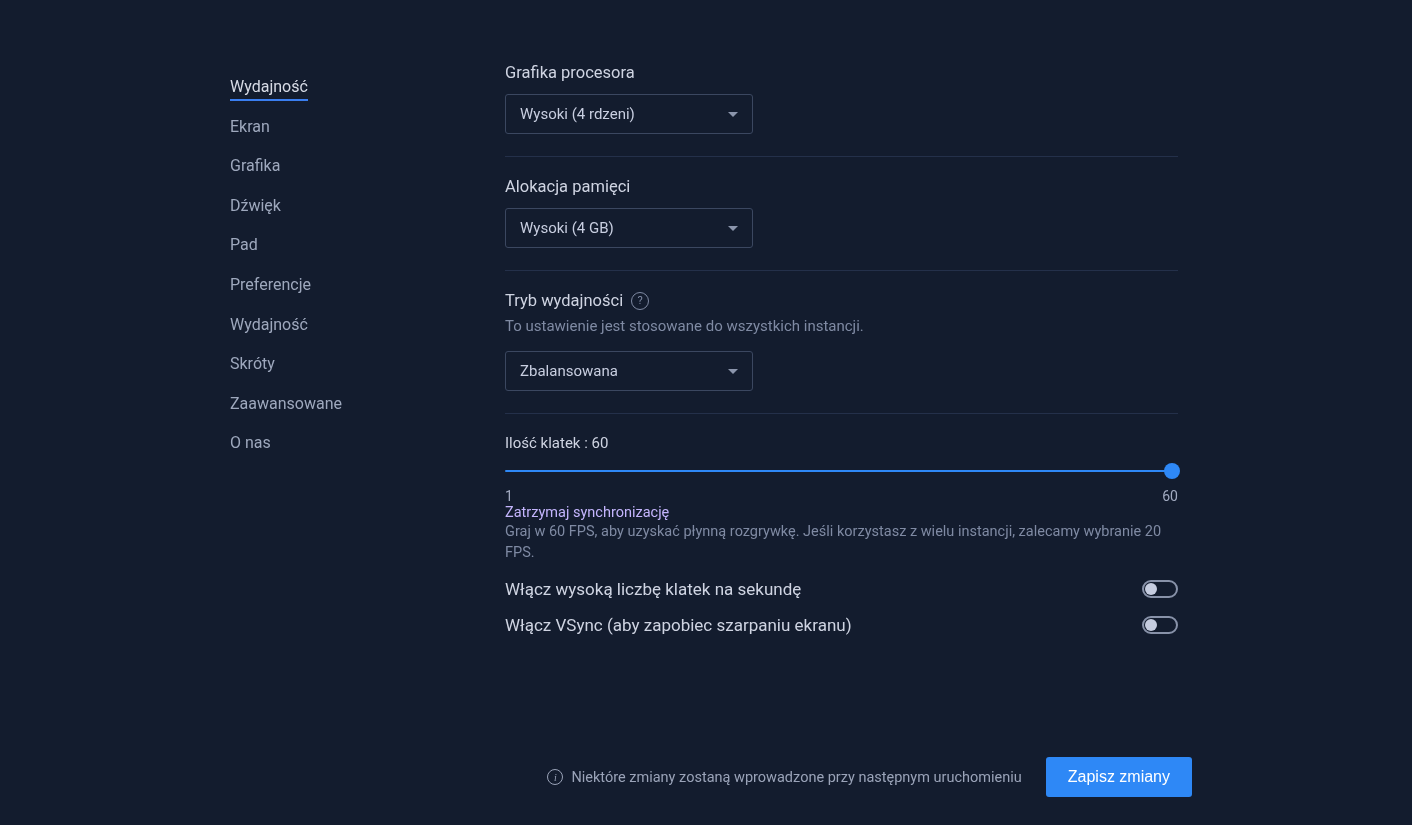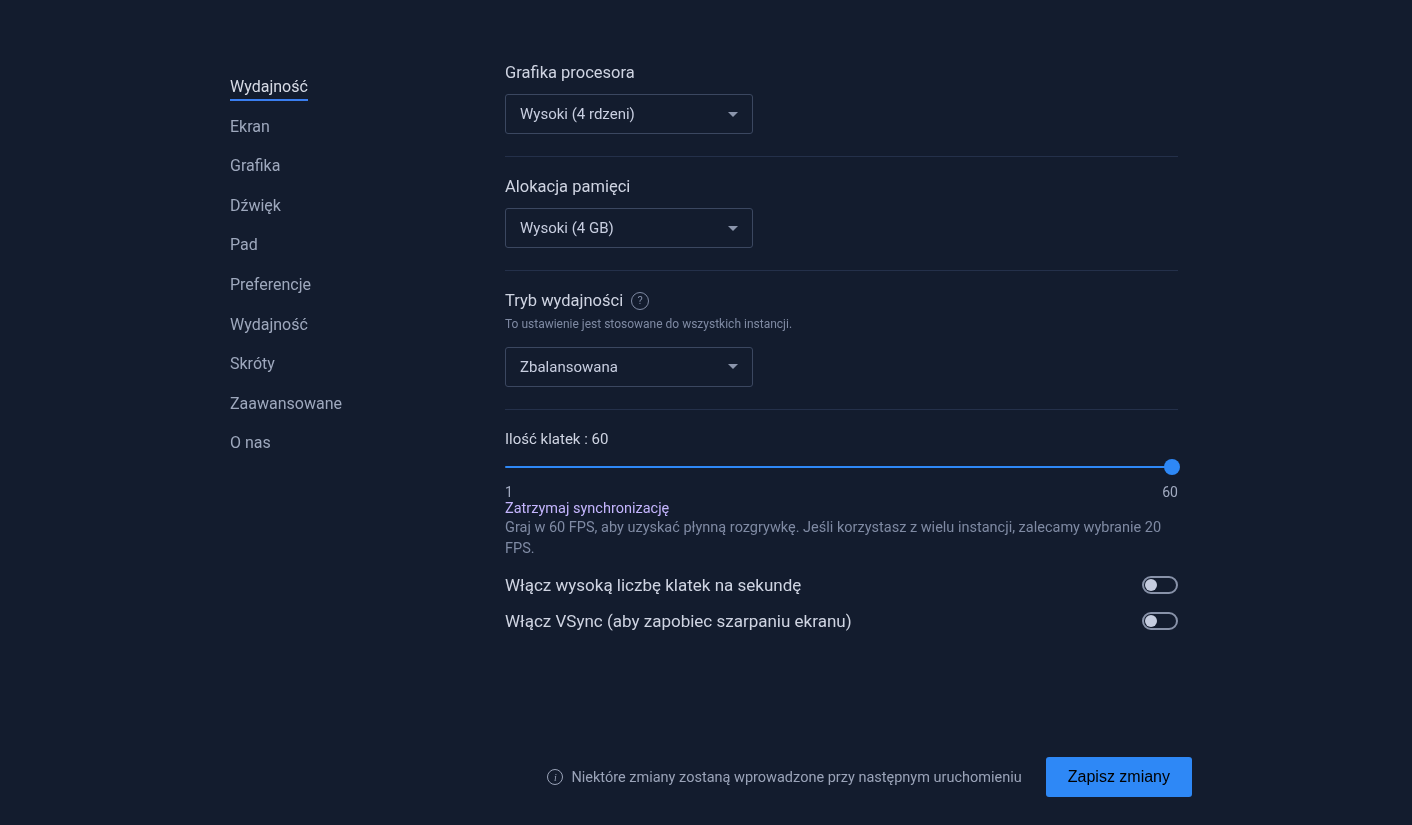--- a/index.html
+++ b/index.html
@@ -85,21 +85,21 @@
   .setting:last-child { border-bottom: none; }
   .setting-title {
     font-size: 16.5px;
     color: #cfd4e2;
     margin-bottom: 12px;
     display: flex;
     align-items: center;
     gap: 8px;
   }
   .setting-desc {
-    font-size: 12px;
+    font-size: 15px;
     color: #7f8aa3;
     margin-top: -6px;
     margin-bottom: 14px;
     line-height: 1.4;
   }
   .help-icon {
     width: 18px;
     height: 18px;
     border: 1.5px solid #7f8aa3;
     border-radius: 50%;
@@ -221,21 +221,21 @@
     border-radius: 50%;
     display: inline-flex;
     align-items: center;
     justify-content: center;
     font-size: 10px;
     font-style: italic;
     font-family: Georgia, serif;
   }
   .save-btn {
     background: #2e88f6;
-    color: #000000;
+    color: #ffffff;
     border: none;
     padding: 11px 22px;
     font-size: 16px;
     border-radius: 3px;
     cursor: pointer;
     font-weight: 500;
   }
 </style>
 </head>
 <body>

